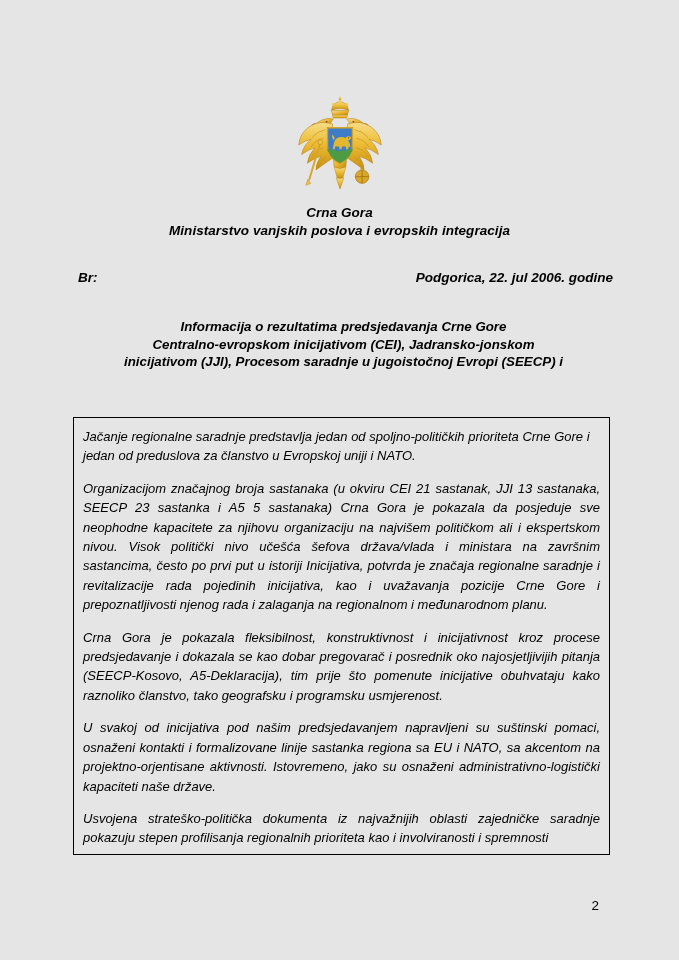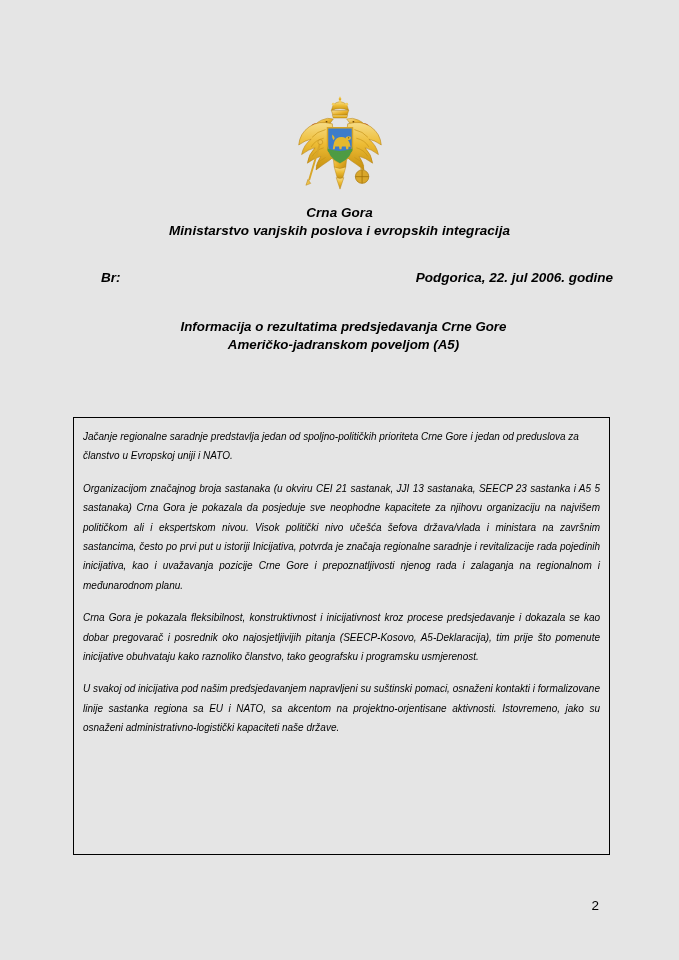--- a/index.html
+++ b/index.html
@@ -56,21 +56,20 @@
   
   .meta-row {
     position: absolute;
     left: 78px;
     right: 66px;
     top: 270px;
     height: 20px;
     font-weight: bold;
     font-style: italic;
     font-size: 13.5px;
-    margin-left: 23px;
   }
   .meta-row .br {
     position: absolute;
     left: 0;
     top: 0;
   }
   .meta-row .place-date {
     position: absolute;
     right: 0;
     top: 0;
@@ -99,21 +98,21 @@
     width: 537px;
     height: 438px;
     border: 1px solid #000000;
     box-sizing: border-box;
     overflow: hidden;
     padding: 9px 9px 0 9px;
   }
   .body-box p {
     margin: 0 0 13px 0;
     font-style: italic;
-    font-size: 10px;
+    font-size: 13px;
     line-height: 19.4px;
     text-align: justify;
     text-justify: inter-word;
   }
   .body-box p.flush {
     text-align: left;
   }
   .body-box p:last-child {
     margin-bottom: 0;
   }
@@ -218,25 +217,27 @@
     <span class="l2">Ministarstvo vanjskih poslova i evropskih integracija</span>
   </div>
 
   <div class="meta-row">
     <span class="br">Br:</span>
     <span class="place-date">Podgorica, 22. jul 2006. godine</span>
   </div>
 
   <div class="doc-title">
     <span>Informacija o rezultatima predsjedavanja Crne Gore</span>
-    <span>Američko-jadranskom poveljom (A5)</span>
+    <span>Centralno-evropskom inicijativom (CEI), Jadransko-jonskom</span>
+    <span>inicijativom (JJI), Procesom saradnje u jugoistočnoj Evropi (SEECP) i</span>
   </div>
 
   <div class="body-box">
     <p class="flush">Jačanje regionalne saradnje predstavlja jedan od spoljno-političkih prioriteta Crne Gore i jedan od preduslova za članstvo u Evropskoj uniji i NATO.</p>
     <p>Organizacijom značajnog broja sastanaka (u okviru CEI 21 sastanak, JJI 13 sastanaka, SEECP 23 sastanka i A5 5 sastanaka) Crna Gora je pokazala da posjeduje sve neophodne kapacitete za njihovu organizaciju na najvišem političkom ali i ekspertskom nivou. Visok politički nivo učešća šefova država/vlada i ministara na završnim sastancima, često po prvi put u istoriji Inicijativa, potvrda je značaja regionalne saradnje i revitalizacije rada pojedinih inicijativa, kao i uvažavanja pozicije Crne Gore i prepoznatljivosti njenog rada i zalaganja na regionalnom i međunarodnom planu.</p>
     <p>Crna Gora je pokazala fleksibilnost, konstruktivnost i inicijativnost kroz procese predsjedavanje i dokazala se kao dobar pregovarač i posrednik oko najosjetljivijih pitanja (SEECP-Kosovo, A5-Deklaracija), tim prije što pomenute inicijative obuhvataju kako raznoliko članstvo, tako geografsku i programsku usmjerenost.</p>
     <p>U svakoj od inicijativa pod našim predsjedavanjem napravljeni su suštinski pomaci, osnaženi kontakti i formalizovane linije sastanka regiona sa EU i NATO, sa akcentom na projektno-orjentisane aktivnosti. Istovremeno, jako su osnaženi administrativno-logistički kapaciteti naše države.</p>
+    <p>Usvojena strateško-politička dokumenta iz najvažnijih oblasti zajedničke saradnje pokazuju stepen profilisanja regionalnih prioriteta kao i involviranosti i spremnosti</p>
   </div>
 
   <div class="page-number">2</div>
 
 </div>
 
 </body></html>

